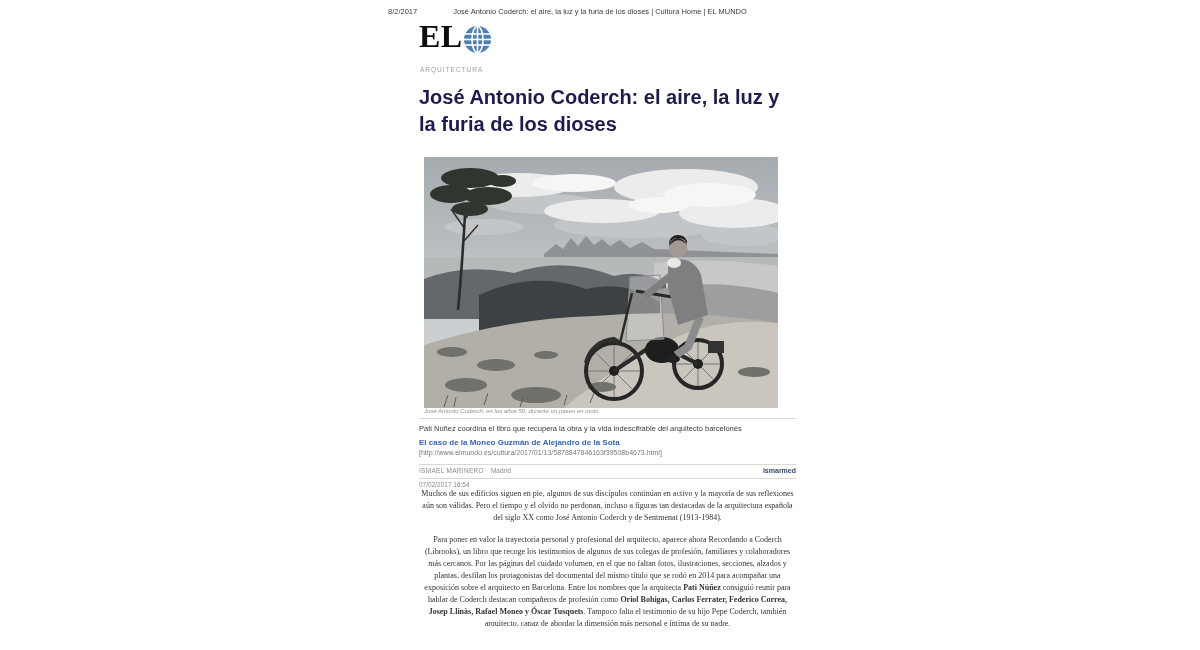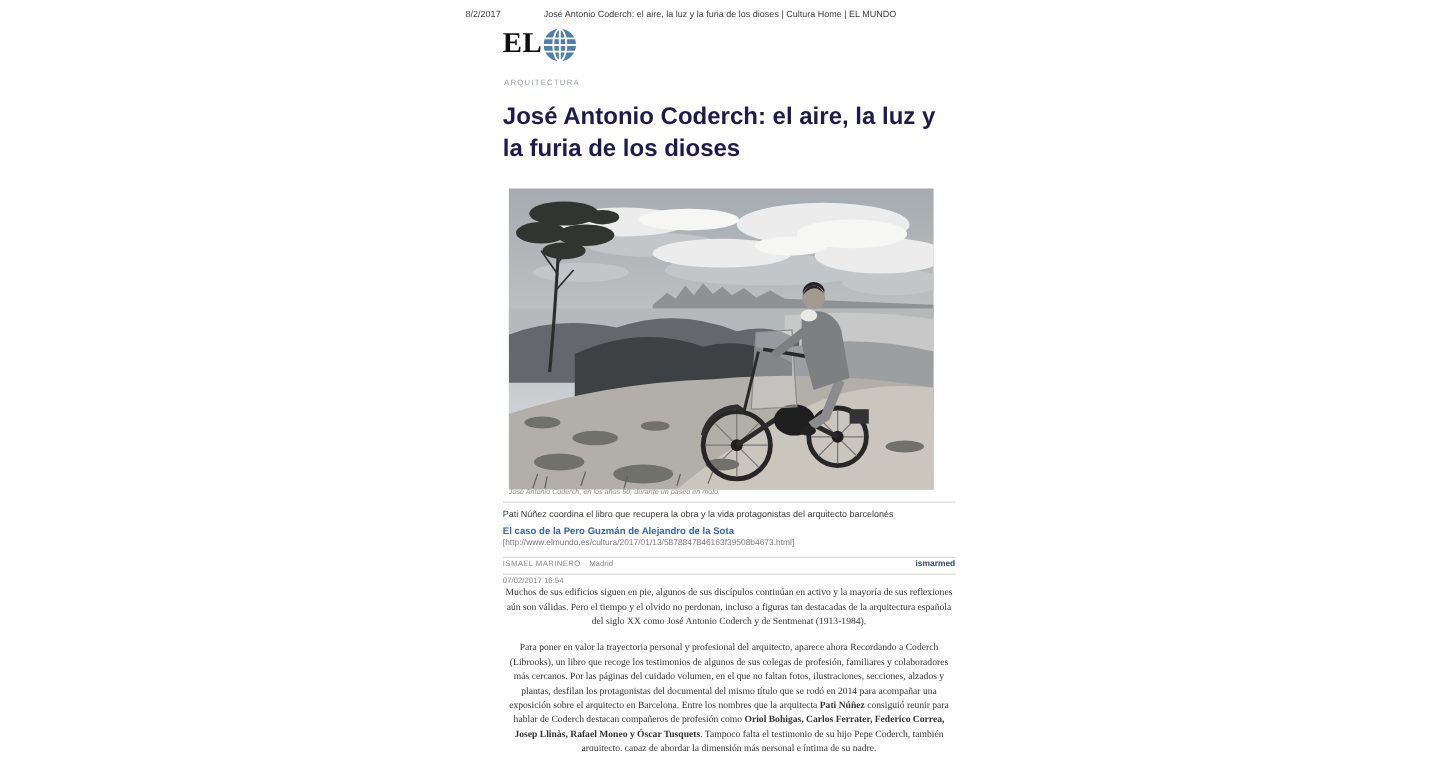--- a/index.html
+++ b/index.html
@@ -8,21 +8,21 @@
     position:relative; width:1200px; height:626px; background:#ffffff;
     font-family:"Liberation Sans", sans-serif; overflow:hidden;
   }
   
   .print-date { position:absolute; left:388px; top:7px; font-size:7.5px; color:#3c3c3c; }
   .print-title { position:absolute; left:330px; top:7px; width:540px; text-align:center; font-size:7.5px; color:#3c3c3c; }
   .print-url { position:absolute; left:388px; top:629px; font-size:7px; color:#3c3c3c; }
   .print-page { position:absolute; left:690px; top:629px; width:118px; text-align:right; font-size:7px; color:#3c3c3c; }
 
   
-  .masthead { position:absolute; left:419px; top:19px; height:34px; display:flex; align-items:center; font-family:"Liberation Serif", serif; font-weight:bold; font-size:24px; letter-spacing:0.5px; color:#0d0d0d; }
+  .masthead { position:absolute; left:419px; top:19px; height:34px; display:flex; align-items:center; font-family:"Liberation Serif", serif; font-weight:bold; font-size:32px; letter-spacing:0.5px; color:#0d0d0d; }
   .masthead .globe { width:27px; height:27px; margin:2px 1px 0 1px; display:inline-block; }
 
   
   .kicker { position:absolute; left:420px; top:66px; font-size:6.5px; letter-spacing:1px; color:#9aa0a6; }
   .headline { position:absolute; left:419px; top:84px; width:378px; font-size:20px; line-height:1.35; font-weight:bold; color:#1e1b4e; }
   .photo-wrap { position:absolute; left:424px; top:157px; width:354px; height:251px; background:#cfcfcf; }
   .photo-caption { position:absolute; left:424px; top:408px; font-size:6px; font-style:italic; color:#8f8f8f; }
   .rule { position:absolute; left:419px; width:377px; height:1px; background:#d9d9d9; }
   .rule-caption { top:418px; }
   .rule-byline-top { top:464px; }
@@ -174,23 +174,23 @@
         <path d="M96,250 L99,240"></path>
           <path d="M140,248 L143,238"></path>
           <path d="M166,246 L170,236"></path>
       </g>
     </svg>
   </div>
 
   <div class="photo-caption">José Antonio Coderch, en los años 50, durante un paseo en moto.</div>
   <div class="rule rule-caption"></div>
 
-  <div class="standfirst">Pati Núñez coordina el libro que recupera la obra y la vida protagonistas del arquitecto barcelonés</div>
-
-  <a class="related-link">El caso de la Pero Guzmán de Alejandro de la Sota</a>
+  <div class="standfirst">Pati Núñez coordina el libro que recupera la obra y la vida indescifrable del arquitecto barcelonés</div>
+
+  <a class="related-link">El caso de la Moneo Guzmán de Alejandro de la Sota</a>
   <div class="related-url">[http://www.elmundo.es/cultura/2017/01/13/5878847846163f39508b4673.html]</div>
 
   <div class="rule rule-byline-top"></div>
   <div class="byline-row">
     <span class="byline-author">ISMAEL MARINERO</span>
     <span class="byline-location">Madrid</span>
     <span class="byline-handle">ismarmed</span>
   </div>
   <div class="rule rule-byline-bottom"></div>
   <div class="timestamp">07/02/2017 16:54</div>

